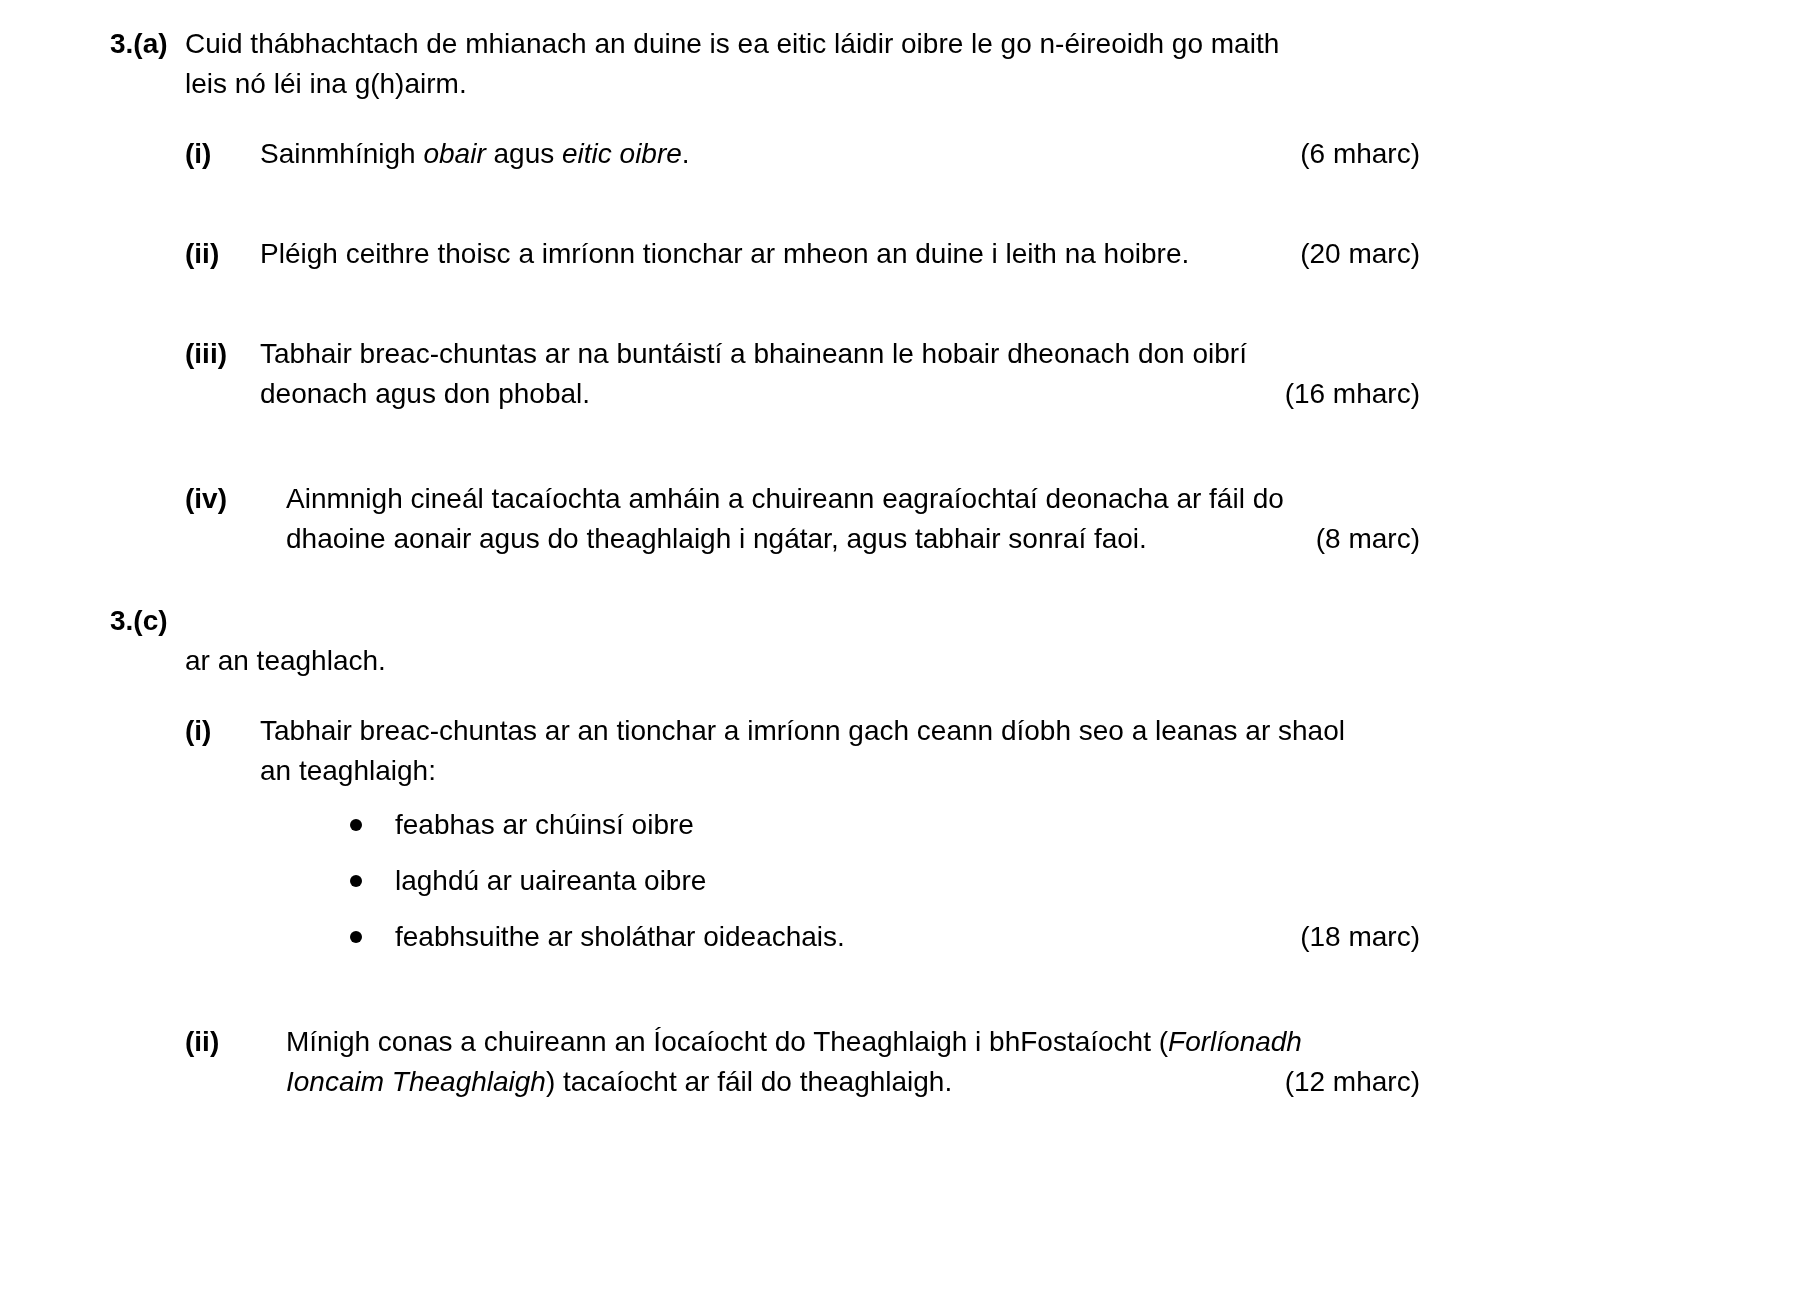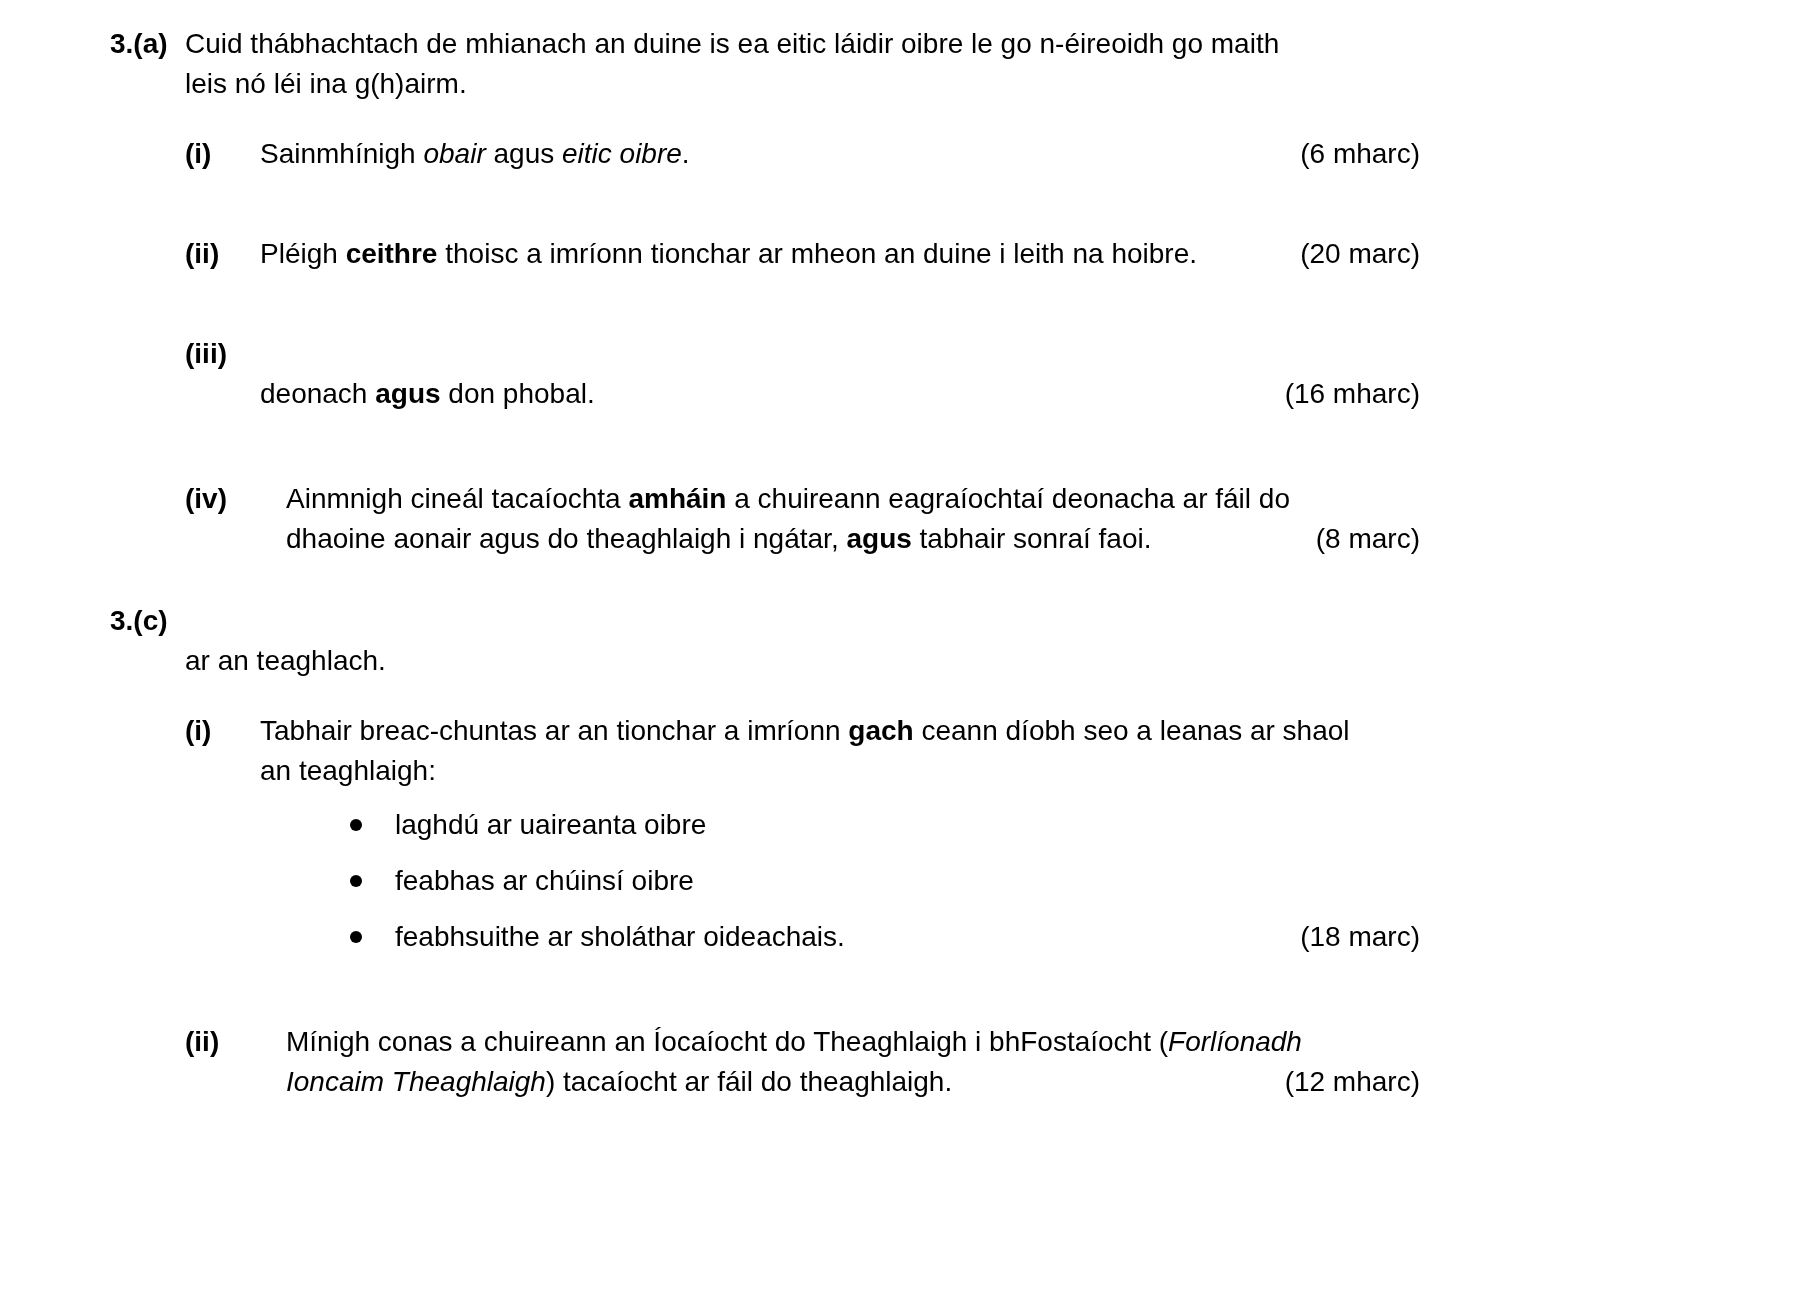--- a/index.html
+++ b/index.html
@@ -79,21 +79,21 @@
     margin-bottom: 0;
   }
   .dot {
     flex: 0 0 auto;
     width: 12px;
     height: 12px;
     border-radius: 50%;
     background: #000000;
     margin-right: 33px;
   }
-  .seg-b { font-weight: 700; }
+  .seg-b { font-weight: 400; }
   .seg-i { font-style: italic; }
 </style>
 </head>
 <body>
 
 <div class="page">
 
   <section class="question question-a">
     <div class="q-head">
       <div class="q-num">3.(a)</div>
@@ -112,21 +112,21 @@
       <div class="part-label">(ii)</div>
       <div class="part-body">
         <div class="part-text"><span>Pléigh </span><span class="seg-b">ceithre</span><span> thoisc a imríonn tionchar ar mheon an duine i leith na hoibre.</span></div>
         <div class="marks">(20 marc)</div>
       </div>
     </div>
 
     <div class="part">
       <div class="part-label">(iii)</div>
       <div class="part-body">
-        <div class="part-text"><br><span>deonach </span><span class="seg-b">agus</span><span> don phobal.</span></div>
+        <div class="part-text"><span>Tabhair breac-chuntas ar na buntáistí a bhaineann le hobair dheonach don oibrí</span><br><span>deonach </span><span class="seg-b">agus</span><span> don phobal.</span></div>
         <div class="marks">(16 mharc)</div>
       </div>
     </div>
 
     <div class="part gap-lg">
       <div class="part-label">(iv)</div>
       <div class="part-body">
         <div class="part-text"><span>Ainmnigh cineál tacaíochta </span><span class="seg-b">amháin</span><span> a chuireann eagraíochtaí deonacha ar fáil do</span><br><span>dhaoine aonair agus do theaghlaigh i ngátar, </span><span class="seg-b">agus</span><span> tabhair sonraí faoi.</span></div>
         <div class="marks">(8 marc)</div>
       </div>
@@ -139,25 +139,25 @@
       <div class="q-intro"><br><span>ar an teaghlach.</span></div>
     </div>
 
     <div class="part first">
       <div class="part-label">(i)</div>
       <div class="part-body">
         <div class="part-text"><span>Tabhair breac-chuntas ar an tionchar a imríonn </span><span class="seg-b">gach</span><span> ceann díobh seo a leanas ar shaol</span><br><span>an teaghlaigh:</span></div>
         <ul class="bullets">
           <li>
             <span class="dot"></span>
-            <span>laghdú ar uaireanta oibre</span>
+            <span>feabhas ar chúinsí oibre</span>
           </li>
           <li>
             <span class="dot"></span>
-            <span>feabhas ar chúinsí oibre</span>
+            <span>laghdú ar uaireanta oibre</span>
           </li>
           <li>
             <span class="dot"></span>
             <span>feabhsuithe ar sholáthar oideachais.</span>
           </li>
         </ul>
         <div class="marks">(18 marc)</div>
       </div>
     </div>
 

